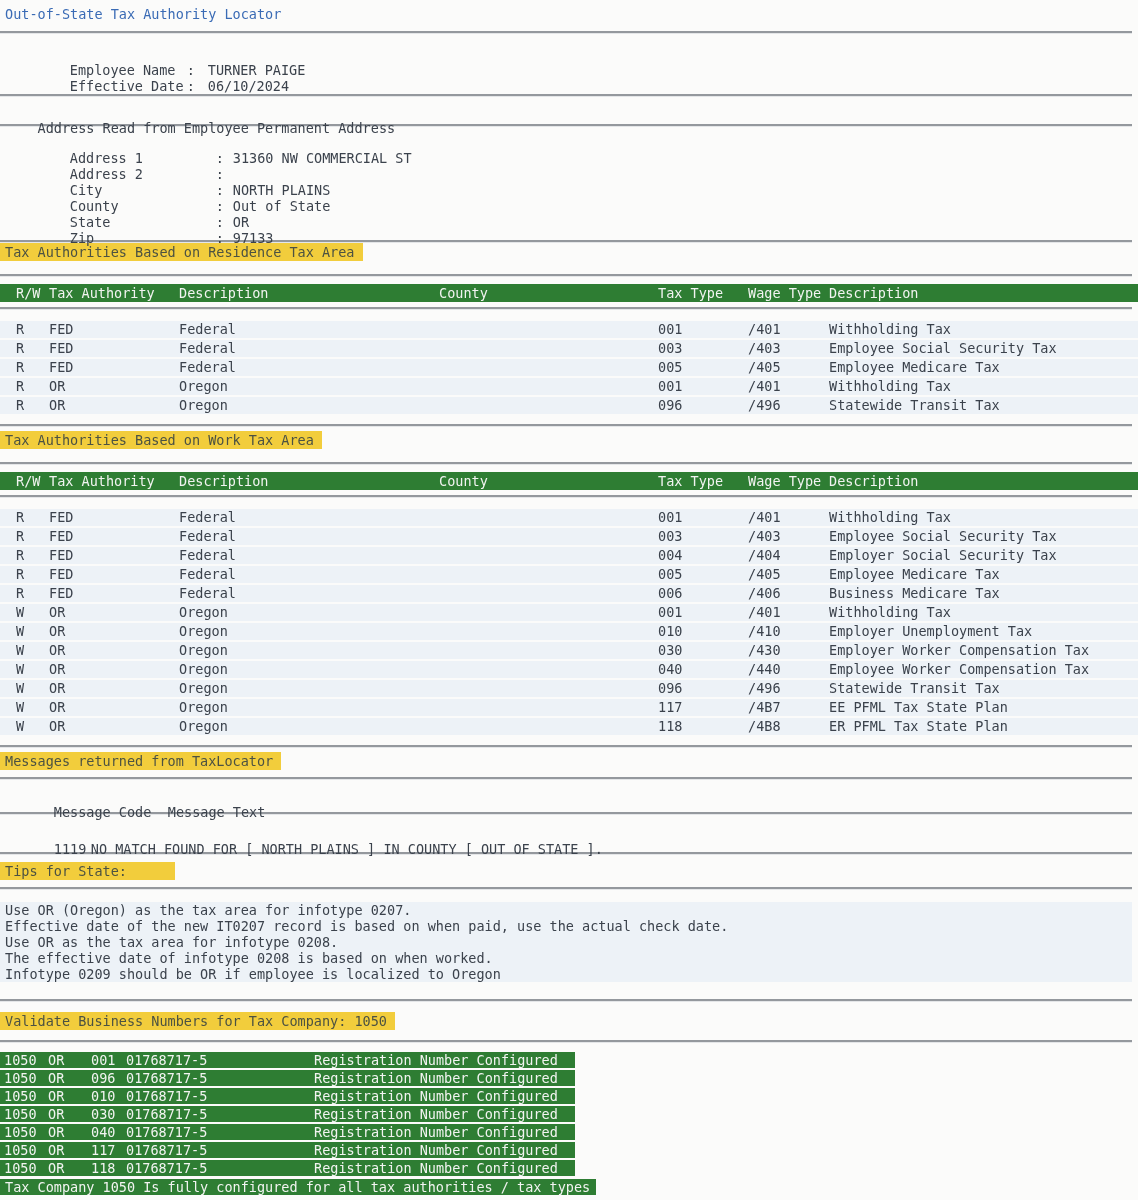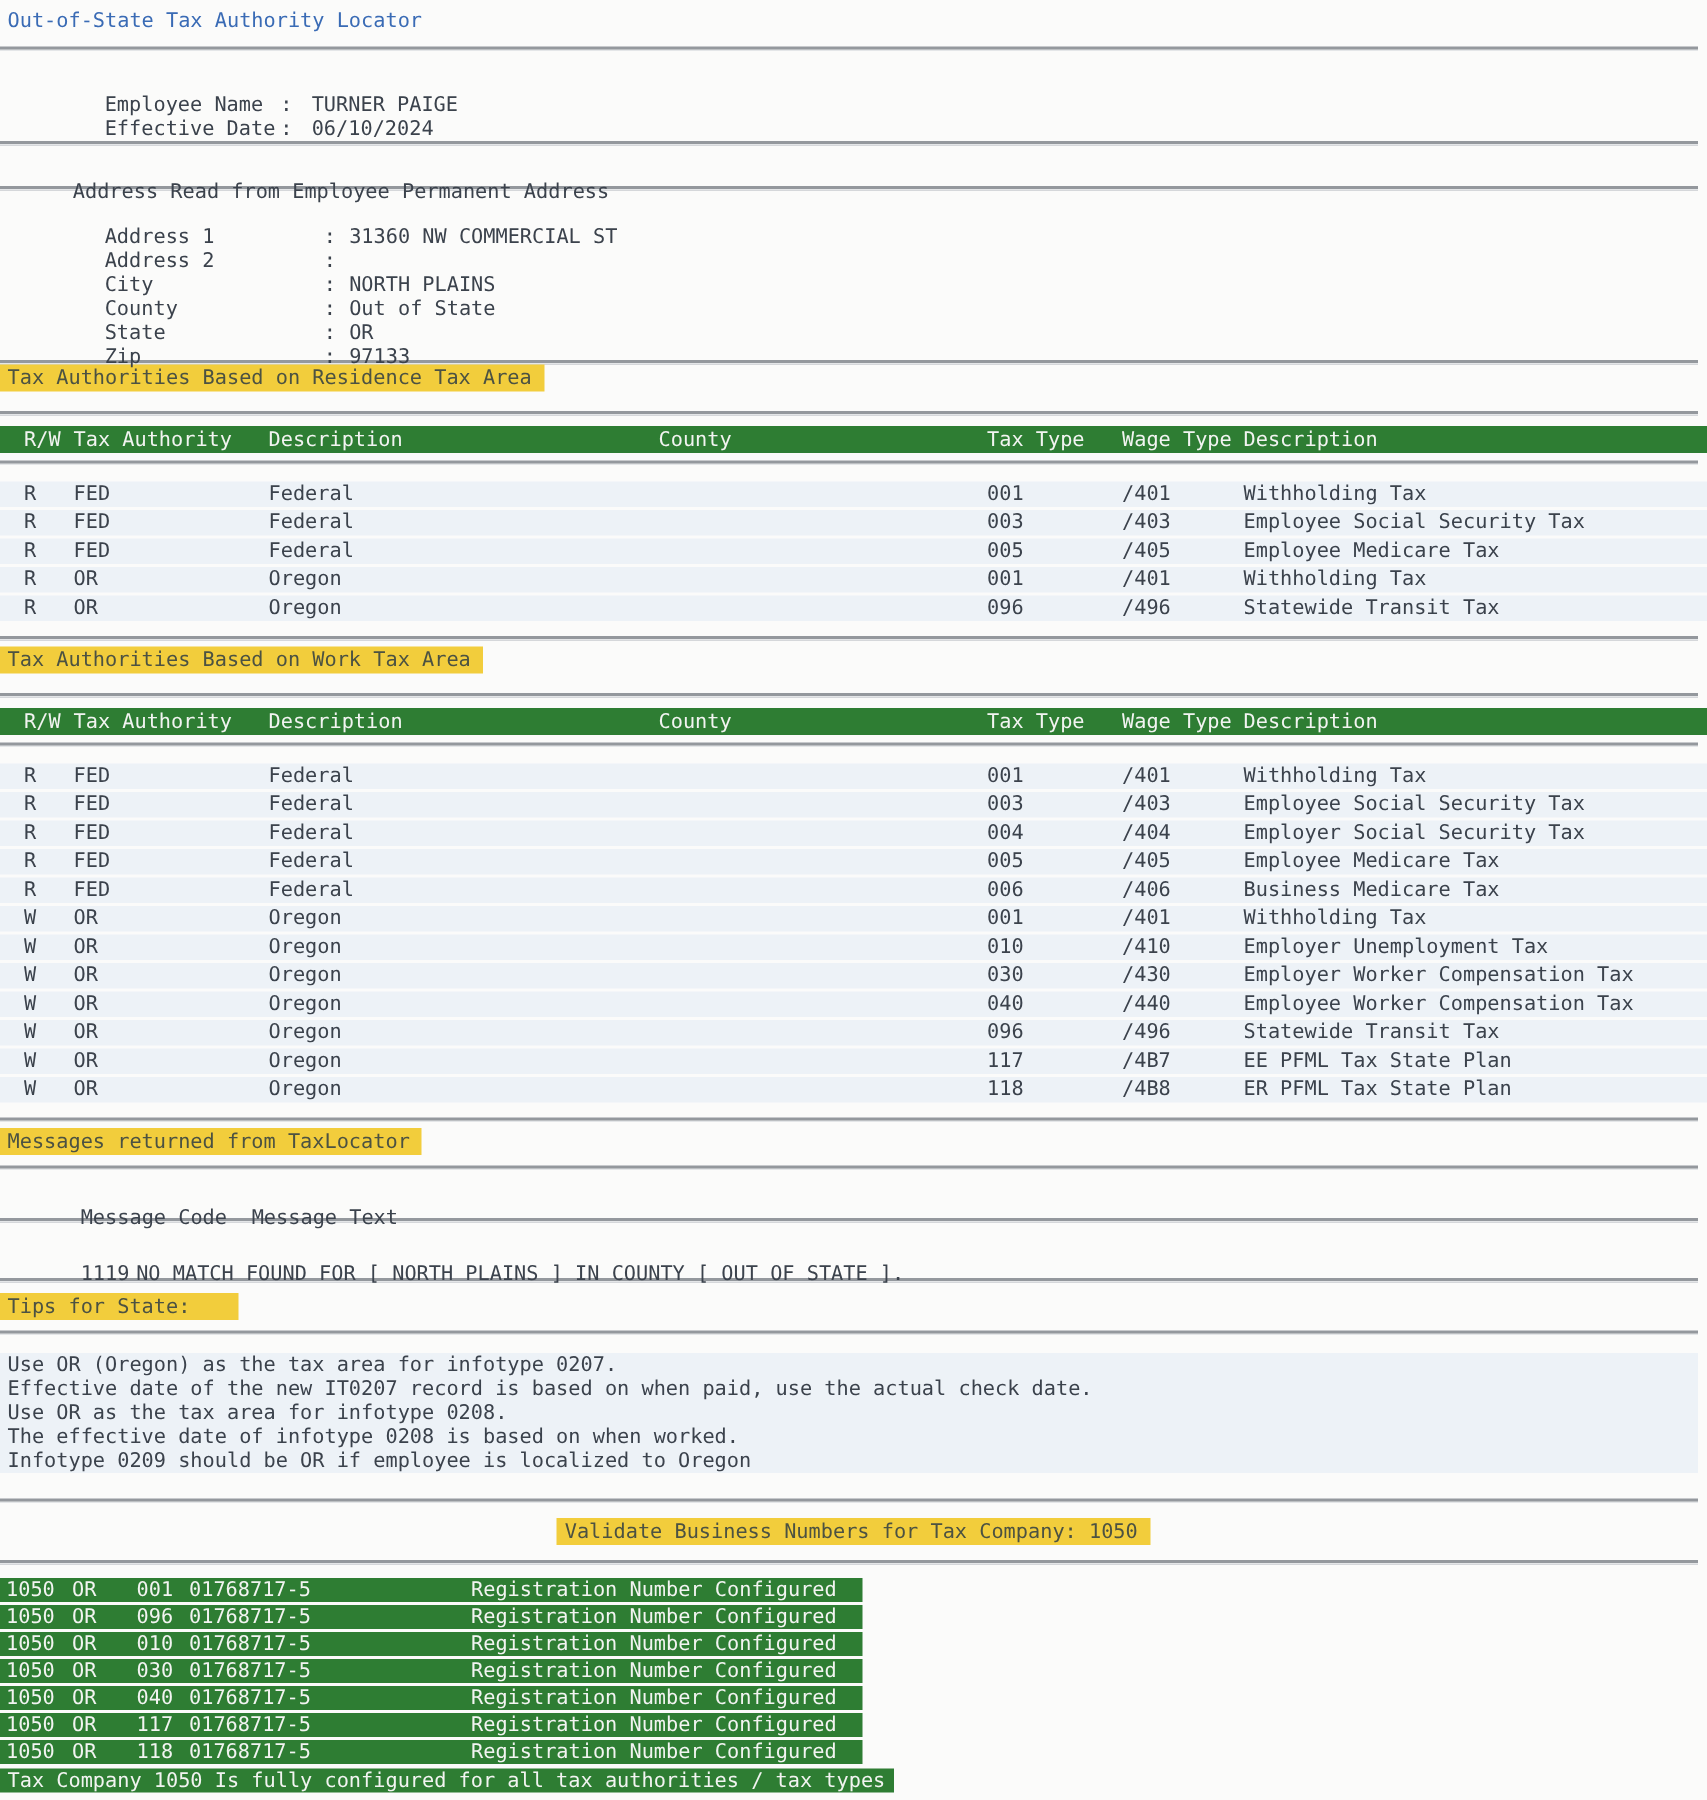--- a/index.html
+++ b/index.html
@@ -19,42 +19,42 @@
     font-family:"DejaVu Sans Mono", monospace;
     font-size:13.5px;line-height:16px;
     color:var(--body-text);
   }
   .page{position:relative;width:1138px;}
   .title{padding:6px 0 0 5px;height:16px;color:var(--title-blue);white-space:pre;}
   .rule{height:2px;background:var(--rule-gray);border-bottom:1px solid #e4e6e8;width:1132px;}
   .r-title{margin-top:9px}
   .kv-emp{margin-top:12px}
   .r-emp{margin-top:16px}
-  .addr-head-row{margin-top:7px;position:relative;height:16px;padding-left:16px;white-space:pre;}
+  .addr-head-row{margin-top:7px;position:relative;height:16px;padding-left:5px;white-space:pre;}
   .r-addrhead{margin-top:4px}
   .kv-addr{margin-top:7px}
   .r-addr{margin-top:10px}
 
   .kvrow{position:relative;height:16px;padding-left:21px;white-space:pre;}
   .kvrow span,.addr-head-row span,.msg-colhead span,.msg-row span{position:relative;}
   .hl{position:absolute;left:0;top:0;height:100%;background:var(--row-blue);}
   .hl-emp{width:520px}
   .hl-addrhead{width:395px}
   .b1{width:520px}.b2{width:340px}.b3{width:520px}.b4{width:375px}.b5{width:230px}.b6{width:265px}
   .hl-msghead{width:355px}
   .hl-msgrow{width:958px}
   .kv-label,.kv-colon{display:inline-block;}
   .kv-emp .kv-label{width:117px}
   .kv-emp .kv-colon{width:21px}
   .kv-addr .kv-label{width:146px}
   .kv-addr .kv-colon{width:17px}
 
   .band-yellow{display:inline-block;height:16px;line-height:16px;background:var(--highlight-yellow);
     color:var(--heading-text);padding:1px 8px 1px 5px;white-space:pre;}
-  .tips-band{padding-right:32px;text-align:center;}
+  .tips-band{padding-right:48px;text-align:center;}
 
   .tax-table .sec-heading{height:18px;}
   .tax-table.t2 .sec-heading{margin-top:4px;}
   .rh1{margin-top:13px}
   .thead{margin-top:7px;height:18px;line-height:18px;background:var(--bar-green);color:var(--bar-green-text);}
   .rh2{margin-top:5px}
   .tbody{margin-top:11px}
   .rend{margin-top:10px}
   .thead,.trow{display:grid;grid-template-columns:33px 130px 260px 219px 90px 81px 1fr;
     padding-left:16px;width:1128px;white-space:pre;}
@@ -69,21 +69,21 @@
   .msg-row{margin-top:10px;position:relative;height:16px;padding-left:5px;white-space:pre;}
   .mcode{display:inline-block;width:37px;}
   .r-m3{margin-top:11px}
 
   .tips-heading-row{margin-top:7px;height:18px;}
   .r-t1{margin-top:7px}
   #tip-lines{margin-top:12px}
   .tipline{height:16px;line-height:16px;padding-left:5px;width:1127px;background:var(--row-blue);white-space:pre;}
   .r-t2{margin-top:17px}
 
-  .biz-heading-row{margin-top:10px;height:18px;text-align:center;}
+  .biz-heading-row{margin-top:10px;height:18px;}
   .r-b1{margin-top:10px}
   #biz-rows{margin-top:9px}
   .brow{display:grid;grid-template-columns:44px 43px 35px 188px 1fr;width:571px;padding-left:4px;
     height:16px;line-height:16px;margin-bottom:2px;background:var(--bar-green);color:var(--bar-green-text);white-space:pre;}
   .bsummary{display:inline-block;height:16px;line-height:16px;background:var(--bar-green);
     color:var(--bar-green-text);padding:0 6px 0 5px;margin-top:1px;white-space:pre;}
 </style>
 </head>
 <body>
 

